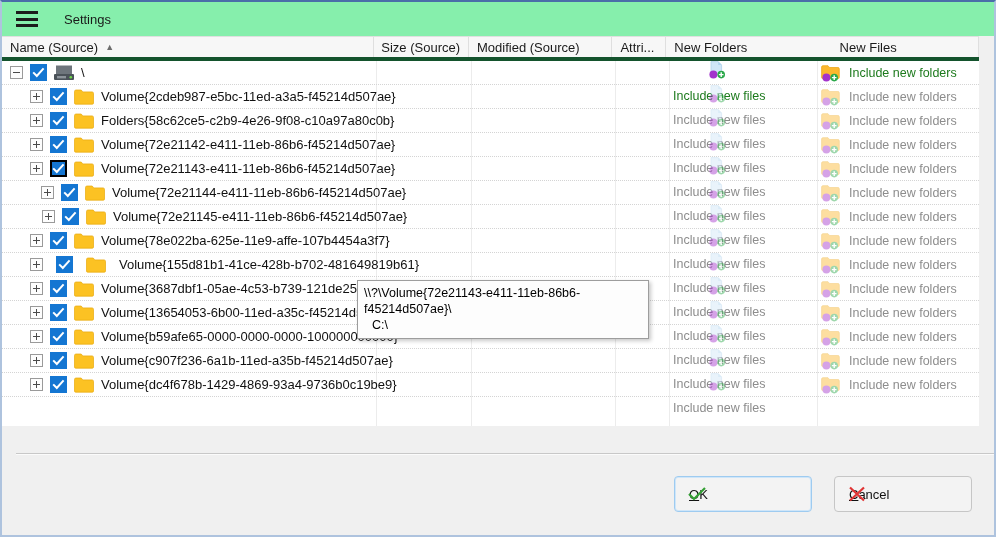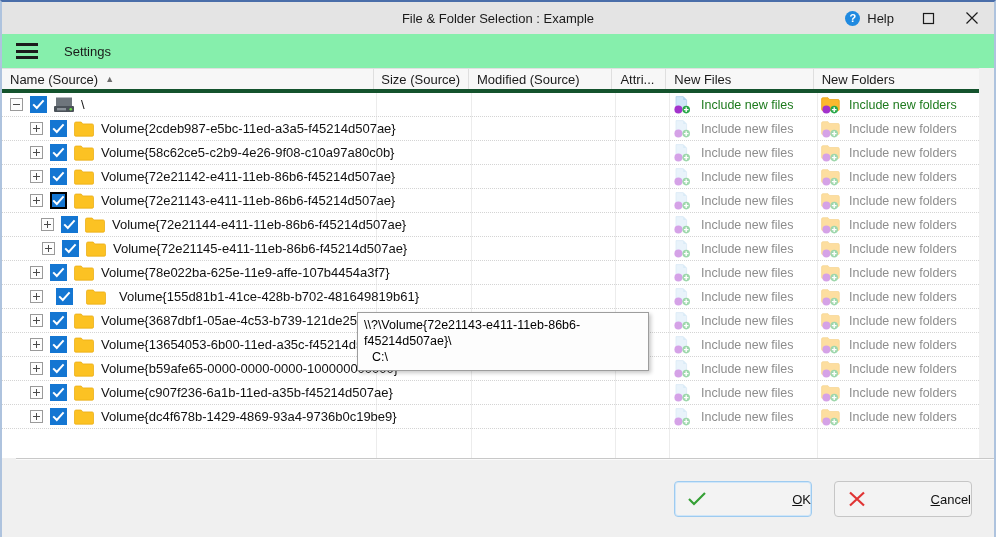--- a/index.html
+++ b/index.html
@@ -118,21 +118,21 @@
   .ico-folder { width: 20px; height: 16px; position: relative; flex: 0 0 20px; }
   .ico-drive  { width: 20px; height: 17px; position: relative; flex: 0 0 20px; }
   .label-name { font-size: 13px; color: #111; white-space: nowrap; }
 
   
   .colcell {
     position: absolute; top: 0; height: 100%;
     display: flex; align-items: center; gap: 6px;
     font-size: 12.5px; white-space: nowrap;
   }
-  .colcell.files   { left: 671px; }
+  .colcell.files   { left: 671px; flex-direction: column; }
   .colcell.folders { left: 819px; }
   .colcell .txt { color: #8d8d8d; }
   .row.active .colcell .txt { color: #1d7a1d; }
   .colcell .badgeicon { opacity: .45; }
   .row.active .colcell .badgeicon { opacity: 1; }
   .badgeicon { position: relative; width: 22px; height: 18px; flex: 0 0 22px; }
 
   
   .vsep { position: absolute; top: 0; bottom: 0; width: 1px; background: #ececec; }
 
@@ -160,71 +160,48 @@
     box-shadow: 0 1px 0 #fbfbfb;
   }
   .btn {
     width: 138px; height: 36px; border-radius: 4px;
     background: #f3f3f3; border: 1px solid #c6c6c6;
     display: flex; align-items: center; position: relative;
     font-size: 13px; color: #111; cursor: default;
   }
   .btn.primary { border: 1px solid #9ecbf0; box-shadow: 0 0 0 1px #cfe6f9 inset; }
   .btn .bicon { position: absolute; left: 12px; display: flex; }
-  .btn .blabel { width: 100%; text-align: right; padding-left: 14px; }
+  .btn .blabel { width: 100%; text-align: left; padding-left: 14px; }
   .mn { text-decoration: underline; }
 </style>
 </head>
 <body>
 
 <div class="window">
 
-  <div class="titlebar">
-    <div class="title-text">File &amp; Folder Selection : Example</div>
-    <div class="tb-right">
-      <div class="help-btn">
-        <span class="help-icon">?</span>
-        <span>Help</span>
-      </div>
-      <div class="win-btn">
-        <span>
-          <svg width="13" height="13" viewBox="0 0 13 13">
-              <rect x="1.5" y="1.5" width="10" height="10" fill="none" stroke="#1a1a1a" stroke-width="1.2"></rect>
-            </svg>
-        </span>
-      </div>
-      <div class="win-btn">
-        <span>
-          <svg width="14" height="14" viewBox="0 0 14 14">
-              <path d="M1.5 1.5 L12.5 12.5 M12.5 1.5 L1.5 12.5" stroke="#1a1a1a" stroke-width="1.2" fill="none"></path>
-            </svg>
-        </span>
-      </div>
-    </div>
-  </div>
 
   <div class="menubar">
     <div class="hamburger">
       <span></span>
         <span></span>
         <span></span>
     </div>
     <div class="menu-item">Settings</div>
   </div>
 
   <div class="colheader">
     <div class="col" style="width:374px">
       <span>Name (Source)</span>
       <span class="sort-arrow">▲</span>
     </div>
     <div class="col num" style="width:95px">Size (Source)</div>
     <div class="col" style="width:144px">Modified (Source)</div>
     <div class="col" style="width:54px">Attri...</div>
+    <div class="col" style="width:166px;border-right:none">New Folders</div>
     <div class="col" style="width:148px">New Files</div>
-    <div class="col" style="width:166px;border-right:none">New Folders</div>
   </div>
 
   <div class="treewrap">
     <div class="vsep" style="left:374px"></div>
     <div class="vsep" style="left:469px"></div>
     <div class="vsep" style="left:613px"></div>
     <div class="vsep" style="left:667px"></div>
     <div class="vsep" style="left:815px"></div>
 
     <div id="rows">
@@ -301,21 +278,21 @@
           <div class="cell-name" style="padding-left:28px;gap:7px;">
             <div class="expander plus"></div>
             <div class="checkbox">
               <svg width="13" height="11" viewBox="0 0 13 11">
                 <path d="M1.2 5.4 L4.8 9 L11.6 1.4" stroke="#fff" stroke-width="2" fill="none"></path>
               </svg>
             </div>
             <div class="ico-folder"><svg width="20" height="16" viewBox="0 0 20 16">
                 <path d="M0.5 2.5 A1.5 1.5 0 0 1 2 1 h5.2 l1.6 1.9 H18 a1.5 1.5 0 0 1 1.5 1.5 V14 a1.2 1.2 0 0 1 -1.2 1.2 H1.7 A1.2 1.2 0 0 1 0.5 14 Z" fill="#fcc223" stroke="#e8a90c" stroke-width="0.7"></path>
               </svg></div>
-            <div class="label-name">Volume{58c62ce5-c2b9-4e26-9f08-c10a97a80c0b}</div>
+            <div class="label-name">Folders{58c62ce5-c2b9-4e26-9f08-c10a97a80c0b}</div>
           </div>
           <div class="colcell files">
             <span class="badgeicon"><svg width="22" height="18" viewBox="0 0 22 18">
                 <path d="M3 0.6 h7.2 l3.4 3.4 V14 H3 Z" fill="#cfe6f8" stroke="#a9cde8" stroke-width="0.7"></path>
                 <path d="M10.2 0.6 v3.4 h3.4 z" fill="#aed4ef"></path>
                 <circle cx="5.4" cy="13.4" r="4" fill="#a333cc"></circle>
                 <circle cx="13.2" cy="13.6" r="3.8" fill="#2aa84a"></circle>
                 <path d="M13.2 11.3 v4.6 M10.9 13.6 h4.6" stroke="#fff" stroke-width="1.4"></path>
               </svg></span>
             <span class="txt">Include new files</span>

